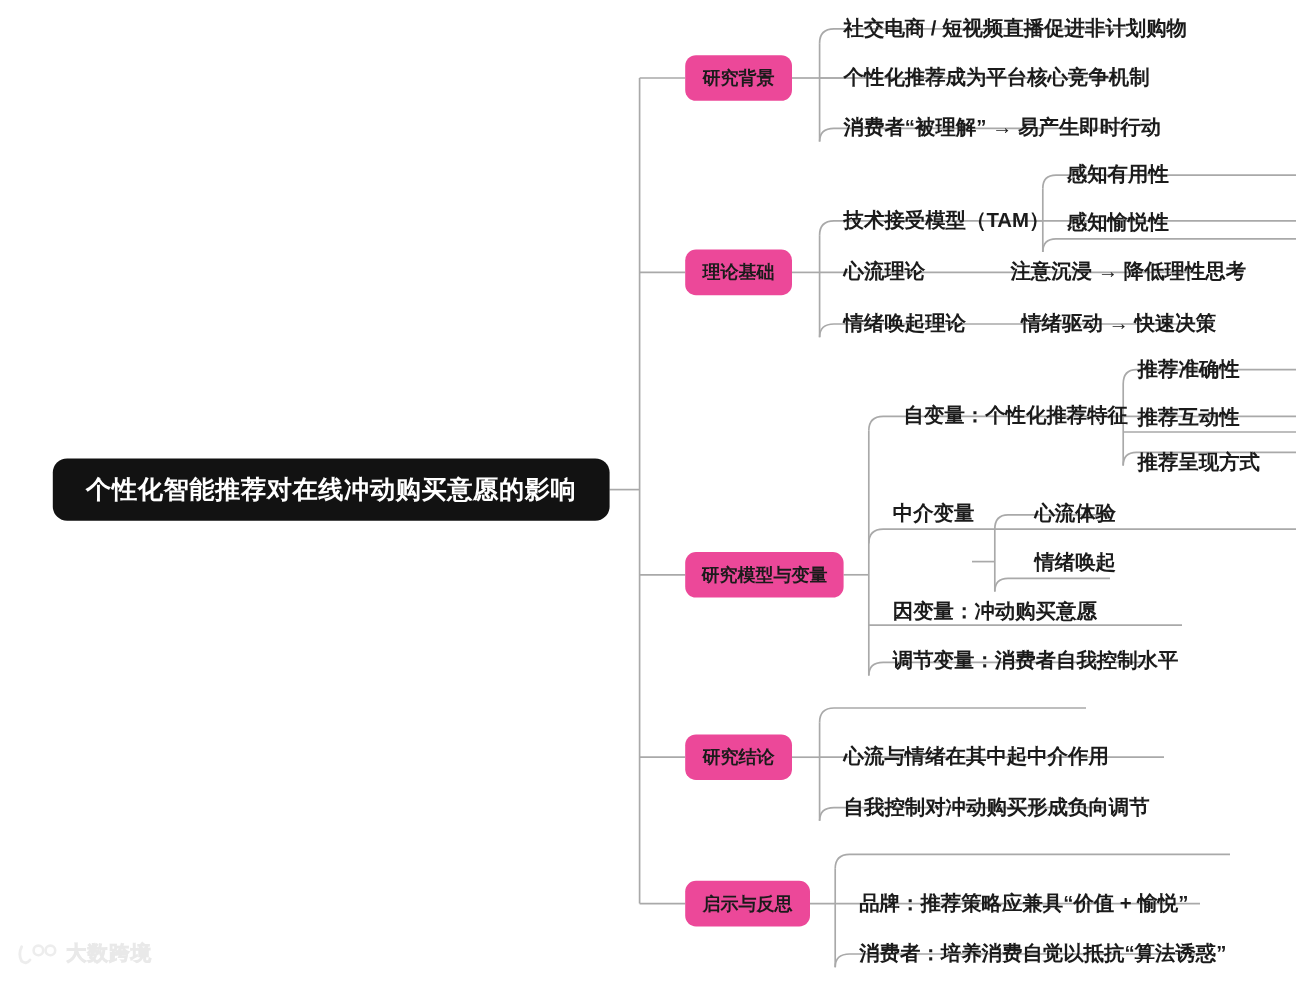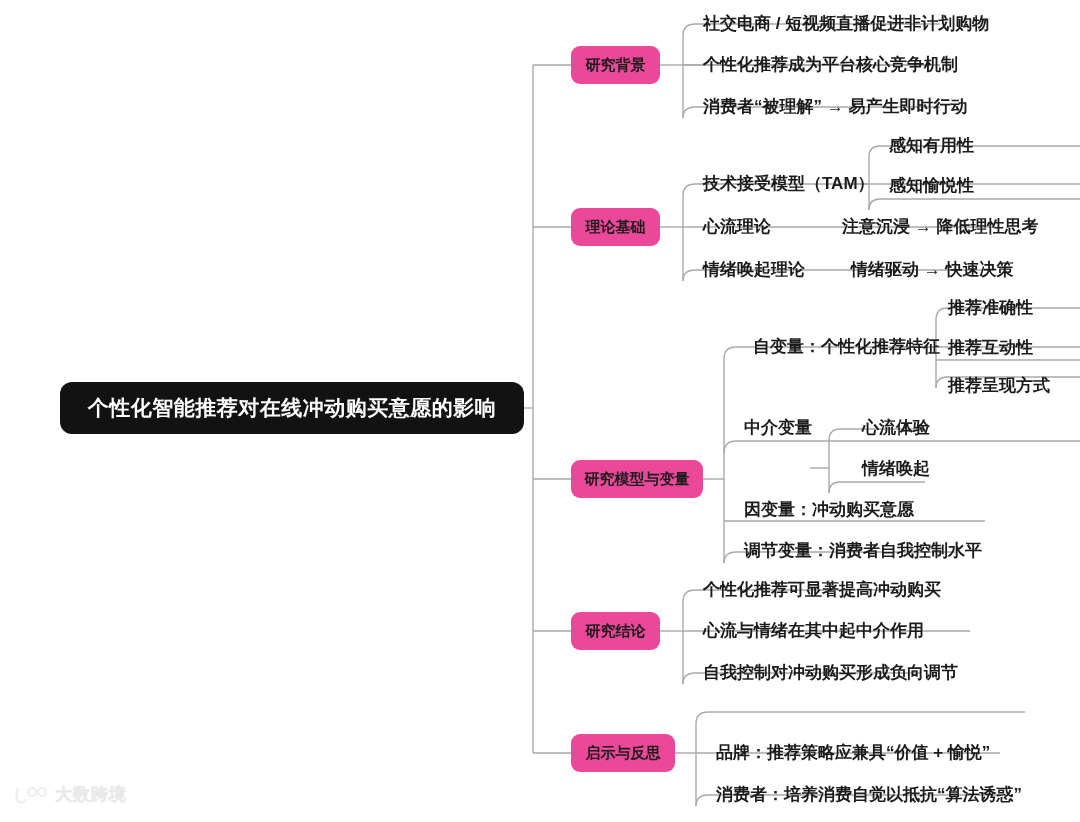--- a/index.html
+++ b/index.html
@@ -43,21 +43,20 @@
     left: 44px;
     top: 382px;
     width: 464px;
     height: 52px;
     background: #121212;
     border-radius: 12px;
     display: flex;
     align-items: center;
     justify-content: center;
     box-sizing: border-box;
-    margin-left: 16px;
   }
   .root-node .root-label {
     color: #ffffff;
     font-size: 21px;
     font-weight: bold;
     letter-spacing: 0.5px;
     white-space: nowrap;
   }
 
   
@@ -260,23 +259,20 @@
     <span class="leaf-label">情绪唤起</span>
   </div>
 
   <div class="leaf-node" style="left:744px; top:496px;">
     <span class="leaf-label">因变量：冲动购买意愿</span>
   </div>
   <div class="leaf-node" style="left:744px; top:537px;">
     <span class="leaf-label">调节变量：消费者自我控制水平</span>
   </div>
 
-  <div class="leaf-node" style="left:703px; top:576px;">
-    <span class="leaf-label">个性化推荐可显著提高冲动购买</span>
-  </div>
   <div class="leaf-node" style="left:703px; top:617px;">
     <span class="leaf-label">心流与情绪在其中起中介作用</span>
   </div>
   <div class="leaf-node" style="left:703px; top:659px;">
     <span class="leaf-label">自我控制对冲动购买形成负向调节</span>
   </div>
 
   <div class="leaf-node" style="left:716px; top:739px;">
     <span class="leaf-label">品牌：推荐策略应兼具“价值 + 愉悦”</span>
   </div>

